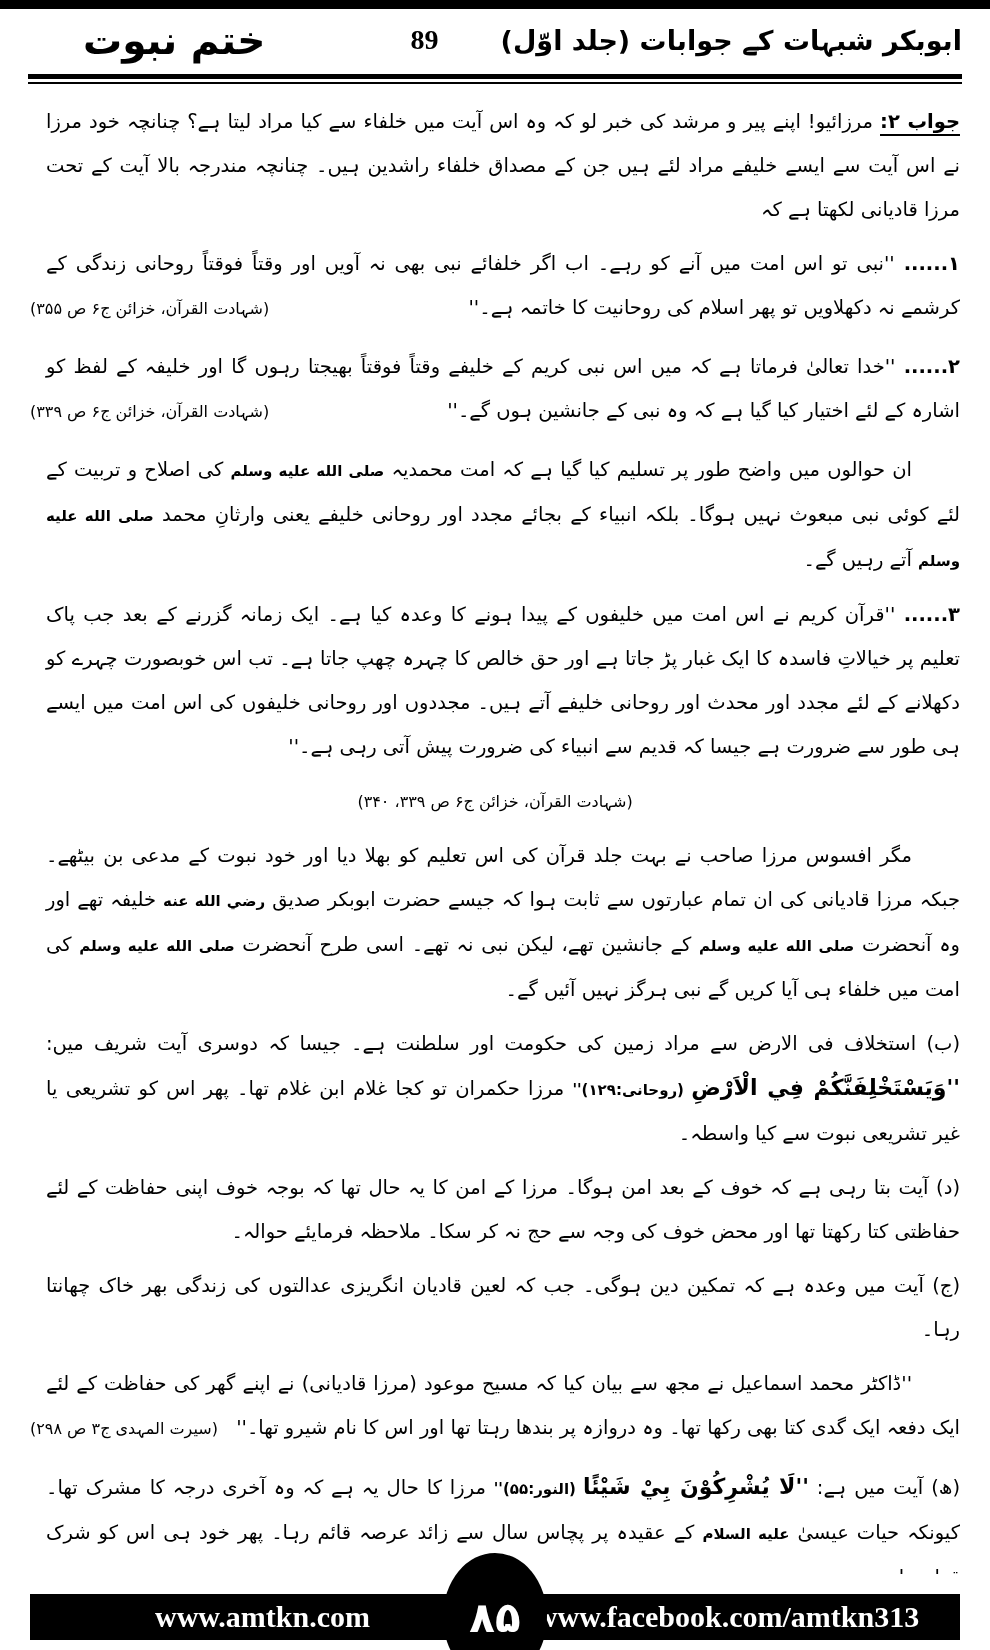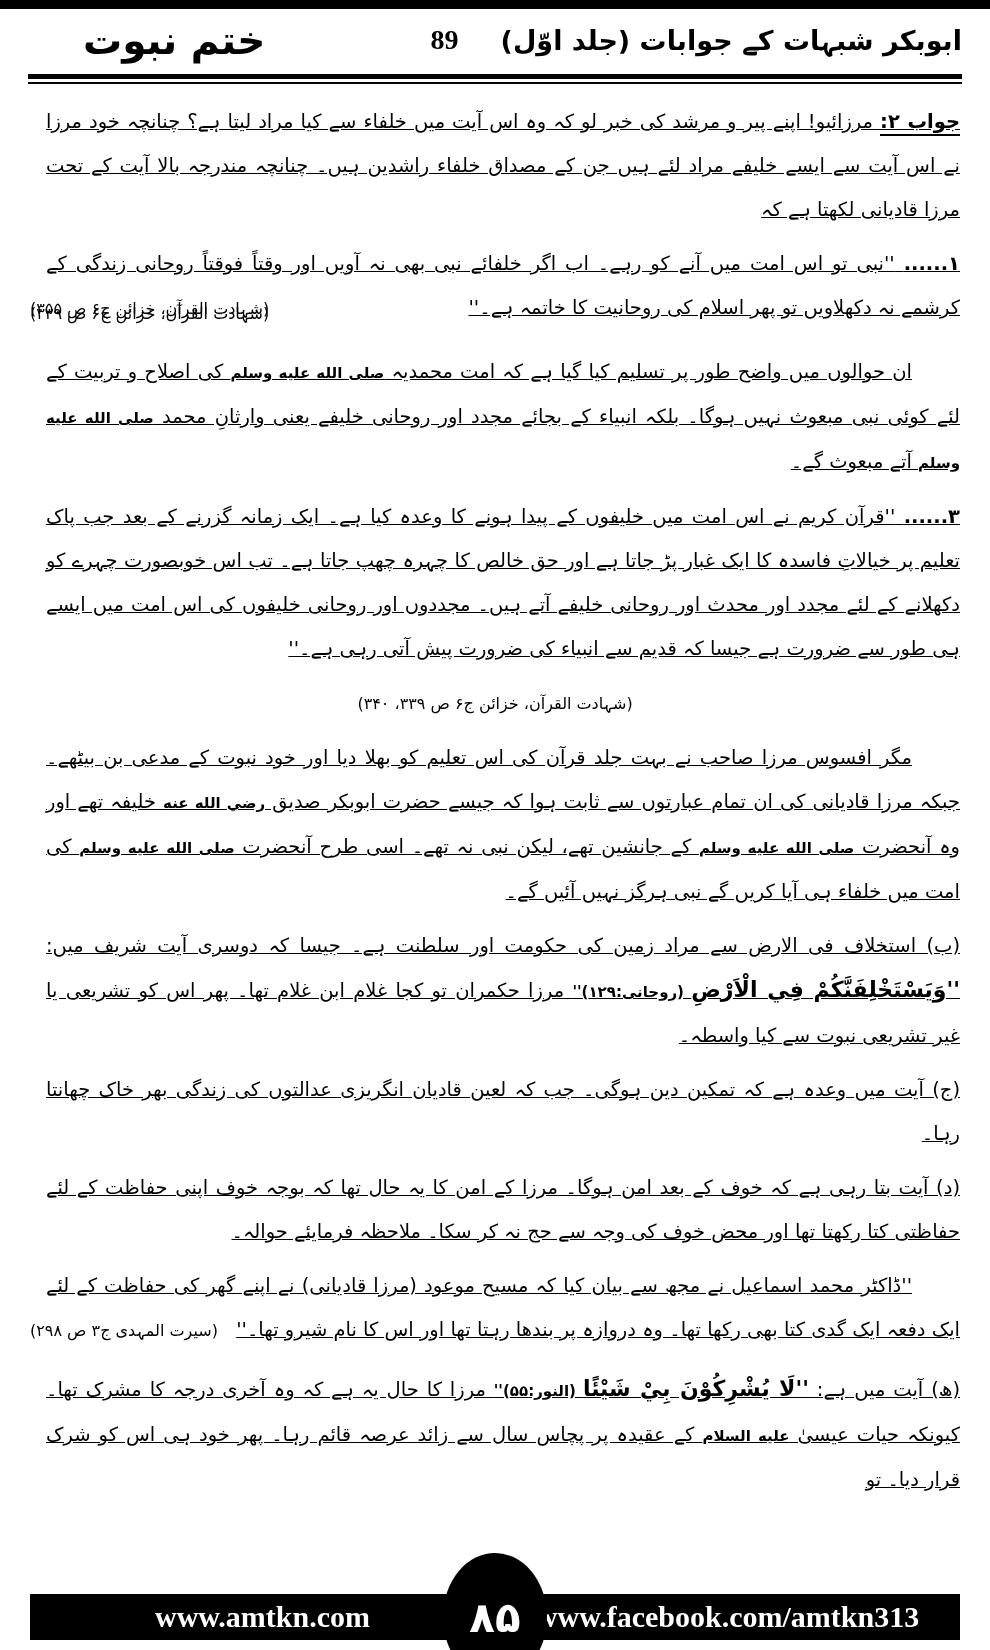--- a/index.html
+++ b/index.html
@@ -8,34 +8,34 @@
     overflow:hidden;color:#000;font-family:"DejaVu Sans",sans-serif;
     margin:0 auto;
   }
   .topbar{position:absolute;top:0;left:0;width:990px;height:9px;background:#000;}
   .header{
     position:absolute;top:14px;left:28px;right:28px;height:52px;
     direction:rtl;display:flex;align-items:center;
   }
   .book-title{font-size:27px;font-weight:bold;white-space:nowrap;}
   .page-num{
-    font-size:28px;font-weight:bold;margin-right:42px;
+    font-size:28px;font-weight:bold;margin-right:62px;
     font-family:"Liberation Serif",serif;direction:ltr;
   }
   .hdr-spacer{flex:1;}
   .brand{font-size:39px;font-weight:bold;white-space:nowrap;margin-left:55px;}
   .rule{position:absolute;top:74px;left:28px;right:28px;}
   .rule-thick{height:5px;background:#000;margin-bottom:3px;}
   .rule-thin{height:2px;background:#000;}
   .main{
     position:absolute;top:100px;right:30px;left:30px;bottom:76px;
     direction:rtl;text-align:justify;font-size:19.5px;line-height:44px;
     overflow:hidden;
   }
-  .main p{margin:0 0 10px 16px;text-decoration:underline;}
+  .main p{margin:0 0 10px 16px;}
   .label{font-weight:bold;border-bottom:2px solid #000;padding-bottom:1px;}
   .qnum{font-weight:bold;letter-spacing:1px;}
   .hon{font-size:15px;font-weight:bold;}
   .ayah{font-weight:bold;font-size:22px;}
   .ref{font-size:15px;font-weight:bold;}
   .cite{font-size:16px;}
   .cite-pull{margin-top:-54px;margin-bottom:14px;text-align:left;direction:rtl;}
   .cite-own{margin:0 0 10px 0;text-align:center;direction:rtl;}
   .indent{text-indent:48px;}
   .footer{
@@ -73,35 +73,36 @@
     <div class="rule-thin"></div>
   </div>
 
   <div class="main">
 
     <p><span class="label">جواب ۲:</span><span> مرزائیو! اپنے پیر و مرشد کی خبر لو کہ وہ اس آیت میں خلفاء سے کیا مراد لیتا ہے؟ چنانچہ خود مرزا نے اس آیت سے ایسے خلیفے مراد لئے ہیں جن کے مصداق خلفاء راشدین ہیں۔ چنانچہ مندرجہ بالا آیت کے تحت مرزا قادیانی لکھتا ہے کہ</span></p>
 
     <p><span class="qnum">۱......</span> <span>''نبی تو اس امت میں آنے کو رہے۔ اب اگر خلفائے نبی بھی نہ آویں اور وقتاً فوقتاً روحانی زندگی کے کرشمے نہ دکھلاویں تو پھر اسلام کی روحانیت کا خاتمہ ہے۔''</span></p>
     <div class="cite-pull"><span class="cite">(شہادت القرآن، خزائن ج۶ ص ۳۵۵)</span></div>
 
+    <p><span class="qnum">۲......</span> <span>''خدا تعالیٰ فرماتا ہے کہ میں اس نبی کریم کے خلیفے وقتاً فوقتاً بھیجتا رہوں گا اور خلیفہ کے لفظ کو اشارہ کے لئے اختیار کیا گیا ہے کہ وہ نبی کے جانشین ہوں گے۔''</span></p>
     <div class="cite-pull"><span class="cite">(شہادت القرآن، خزائن ج۶ ص ۳۳۹)</span></div>
 
-    <p class="indent"><span>ان حوالوں میں واضح طور پر تسلیم کیا گیا ہے کہ امت محمدیہ </span><span class="hon">صلى الله عليه وسلم</span><span> کی اصلاح و تربیت کے لئے کوئی نبی مبعوث نہیں ہوگا۔ بلکہ انبیاء کے بجائے مجدد اور روحانی خلیفے یعنی وارثانِ محمد </span><span class="hon">صلى الله عليه وسلم</span><span> آتے مبعوث گے۔</span></p>
+    <p class="indent"><span>ان حوالوں میں واضح طور پر تسلیم کیا گیا ہے کہ امت محمدیہ </span><span class="hon">صلى الله عليه وسلم</span><span> کی اصلاح و تربیت کے لئے کوئی نبی مبعوث نہیں ہوگا۔ بلکہ انبیاء کے بجائے مجدد اور روحانی خلیفے یعنی وارثانِ محمد </span><span class="hon">صلى الله عليه وسلم</span><span> آتے رہیں گے۔</span></p>
 
     <p><span class="qnum">۳......</span> <span>''قرآن کریم نے اس امت میں خلیفوں کے پیدا ہونے کا وعدہ کیا ہے۔ ایک زمانہ گزرنے کے بعد جب پاک تعلیم پر خیالاتِ فاسدہ کا ایک غبار پڑ جاتا ہے اور حق خالص کا چہرہ چھپ جاتا ہے۔ تب اس خوبصورت چہرے کو دکھلانے کے لئے مجدد اور محدث اور روحانی خلیفے آتے ہیں۔ مجددوں اور روحانی خلیفوں کی اس امت میں ایسے ہی طور سے ضرورت ہے جیسا کہ قدیم سے انبیاء کی ضرورت پیش آتی رہی ہے۔''</span></p>
     <div class="cite-own"><span class="cite">(شہادت القرآن، خزائن ج۶ ص ۳۳۹، ۳۴۰)</span></div>
 
     <p class="indent"><span>مگر افسوس مرزا صاحب نے بہت جلد قرآن کی اس تعلیم کو بھلا دیا اور خود نبوت کے مدعی بن بیٹھے۔ جبکہ مرزا قادیانی کی ان تمام عبارتوں سے ثابت ہوا کہ جیسے حضرت ابوبکر صدیق </span><span class="hon">رضي الله عنه</span><span> خلیفہ تھے اور وہ آنحضرت </span><span class="hon">صلى الله عليه وسلم</span><span> کے جانشین تھے، لیکن نبی نہ تھے۔ اسی طرح آنحضرت </span><span class="hon">صلى الله عليه وسلم</span><span> کی امت میں خلفاء ہی آیا کریں گے نبی ہرگز نہیں آئیں گے۔</span></p>
 
 
     <p><span>(ب) استخلاف فی الارض سے مراد زمین کی حکومت اور سلطنت ہے۔ جیسا کہ دوسری آیت شریف میں: </span><span class="ayah">''وَيَسْتَخْلِفَنَّكُمْ فِي الْاَرْضِ</span><span class="ref"> (روحانی:۱۲۹)''</span><span> مرزا حکمران تو کجا غلام ابن غلام تھا۔ پھر اس کو تشریعی یا غیر تشریعی نبوت سے کیا واسطہ۔</span></p>
 
+    <p><span>(د) آیت بتا رہی ہے کہ خوف کے بعد امن ہوگا۔ مرزا کے امن کا یہ حال تھا کہ بوجہ خوف اپنی حفاظت کے لئے حفاظتی کتا رکھتا تھا اور محض خوف کی وجہ سے حج نہ کر سکا۔ ملاحظہ فرمایئے حوالہ۔</span></p>
+
     <p><span>(ج) آیت میں وعدہ ہے کہ تمکین دین ہوگی۔ جب کہ لعین قادیان انگریزی عدالتوں کی زندگی بھر خاک چھانتا رہا۔</span></p>
-
-    <p><span>(د) آیت بتا رہی ہے کہ خوف کے بعد امن ہوگا۔ مرزا کے امن کا یہ حال تھا کہ بوجہ خوف اپنی حفاظت کے لئے حفاظتی کتا رکھتا تھا اور محض خوف کی وجہ سے حج نہ کر سکا۔ ملاحظہ فرمایئے حوالہ۔</span></p>
 
     <p class="indent"><span>''ڈاکٹر محمد اسماعیل نے مجھ سے بیان کیا کہ مسیح موعود (مرزا قادیانی) نے اپنے گھر کی حفاظت کے لئے ایک دفعہ ایک گدی کتا بھی رکھا تھا۔ وہ دروازہ پر بندھا رہتا تھا اور اس کا نام شیرو تھا۔''</span></p>
     <div class="cite-pull"><span class="cite">(سیرت المہدی ج۳ ص ۲۹۸)</span></div>
 
     <p><span>(ھ) آیت میں ہے: </span><span class="ayah">''لَا يُشْرِكُوْنَ بِيْ شَيْئًا</span><span class="ref"> (النور:۵۵)''</span><span> مرزا کا حال یہ ہے کہ وہ آخری درجہ کا مشرک تھا۔ کیونکہ حیات عیسیٰ </span><span class="hon">عليه السلام</span><span> کے عقیدہ پر پچاس سال سے زائد عرصہ قائم رہا۔ پھر خود ہی اس کو شرک قرار دیا۔ تو</span></p>
 
   </div>
 
   <div class="footer">
     <div class="furl">www.amtkn.com</div>

